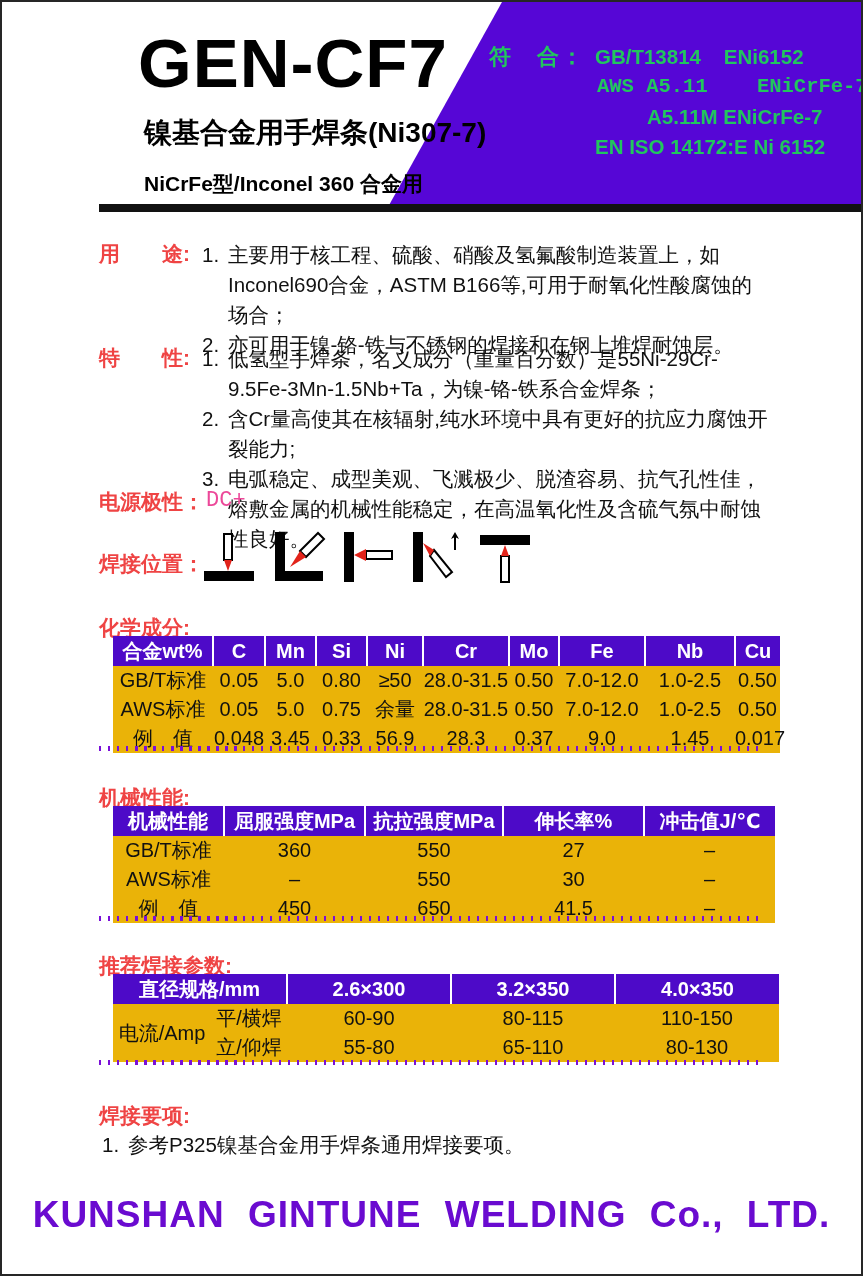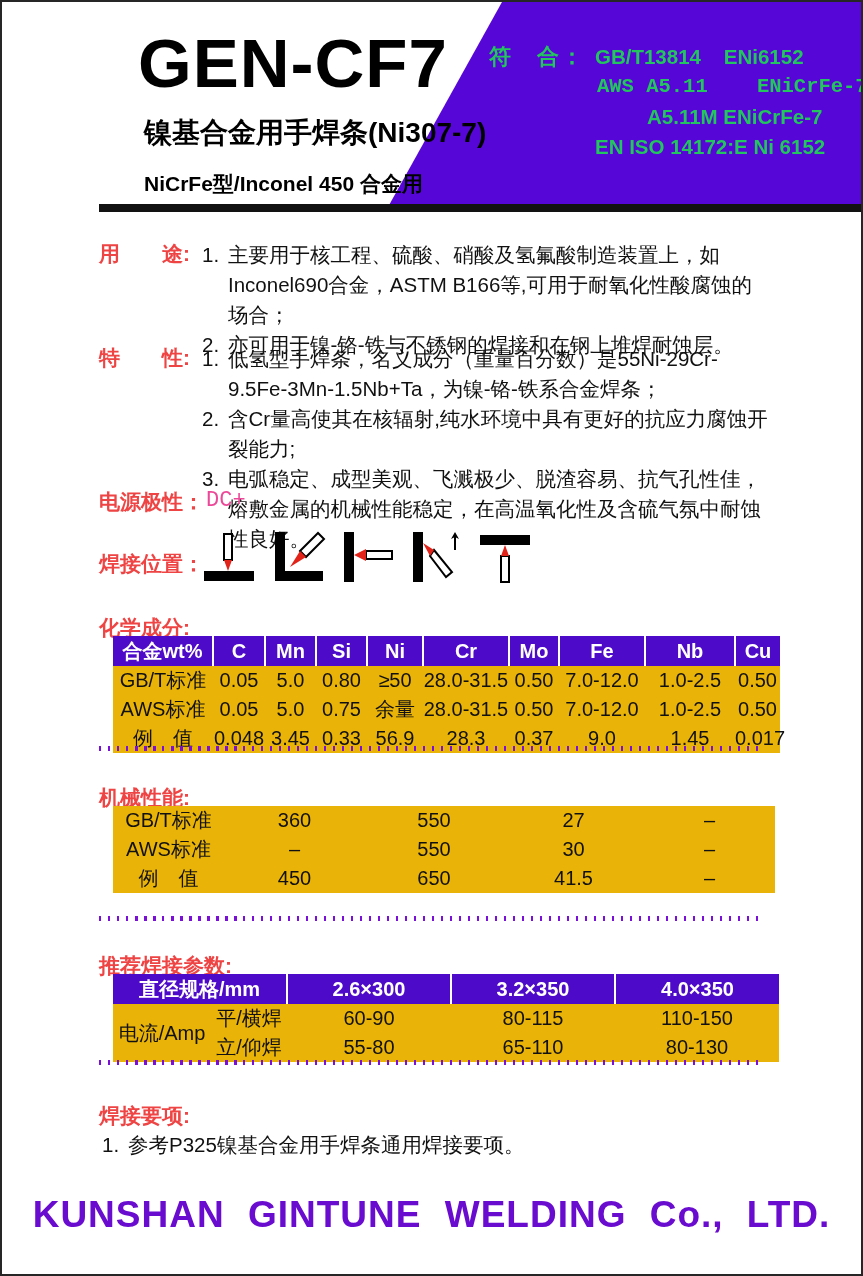--- a/index.html
+++ b/index.html
@@ -70,21 +70,21 @@
       <span class="compliance-lines">
         <span class="l1">GB/T13814    ENi6152</span>
         <span class="l2">AWS A5.11    ENiCrFe-7</span>
         <span class="l3">A5.11M ENiCrFe-7</span>
         <span class="l4">EN ISO 14172:E Ni 6152</span>
       </span>
     </div>
   </div>
   <div class="title">GEN-CF7</div>
   <div class="subtitle">镍基合金用手焊条(Ni307-7)</div>
-  <div class="application">NiCrFe型/Inconel 450 合金用</div>
+  <div class="application">NiCrFe型/Inconel 360 合金用</div>
   <div class="header-rule"></div>
 
   <div class="sec-label" style="top:238px;">用　　途:</div>
   <div class="num-list" style="top:238px;">
     <div class="num-item">
       <span class="num">1.</span>
       <span class="txt">主要用于核工程、硫酸、硝酸及氢氟酸制造装置上，如Inconel690合金，ASTM B166等,可用于耐氧化性酸腐蚀的场合；</span>
     </div>
     <div class="num-item">
       <span class="num">2.</span>
@@ -222,20 +222,27 @@
   <div class="sec-label" style="top:782px;">机械性能:</div>
   <table id="mech-table">
     <colgroup>
         <col>
         <col>
         <col>
         <col>
         <col>
       </colgroup>
     <tbody>
+        <tr>
+      <th>机械性能</th>
+      <th>屈服强度MPa</th>
+      <th>抗拉强度MPa</th>
+      <th>伸长率%</th>
+      <th>冲击值J/℃</th>
+    </tr>
     <tr>
       <td>GB/T标准</td>
       <td>360</td>
       <td>550</td>
       <td>27</td>
       <td>–</td>
     </tr>
     <tr>
       <td>AWS标准</td>
       <td>–</td>

